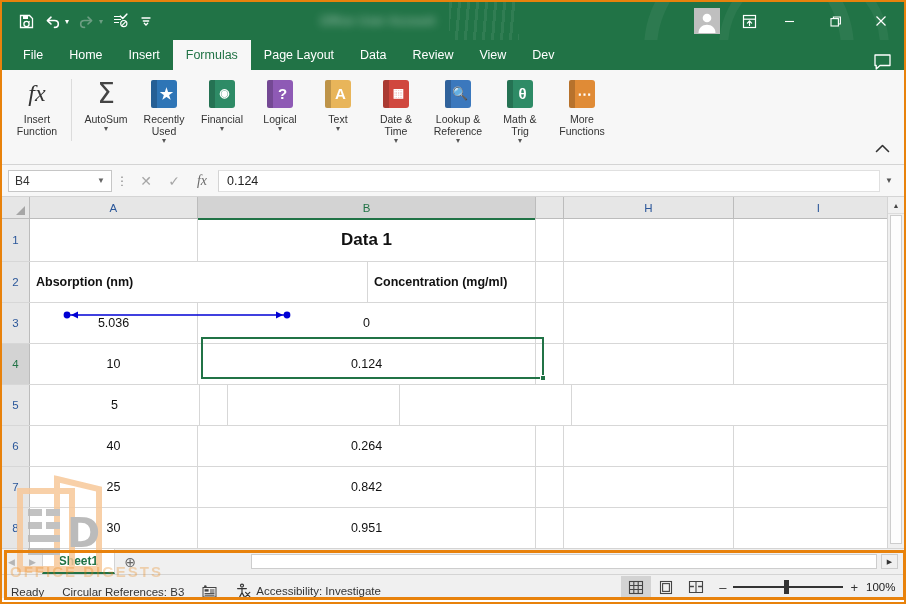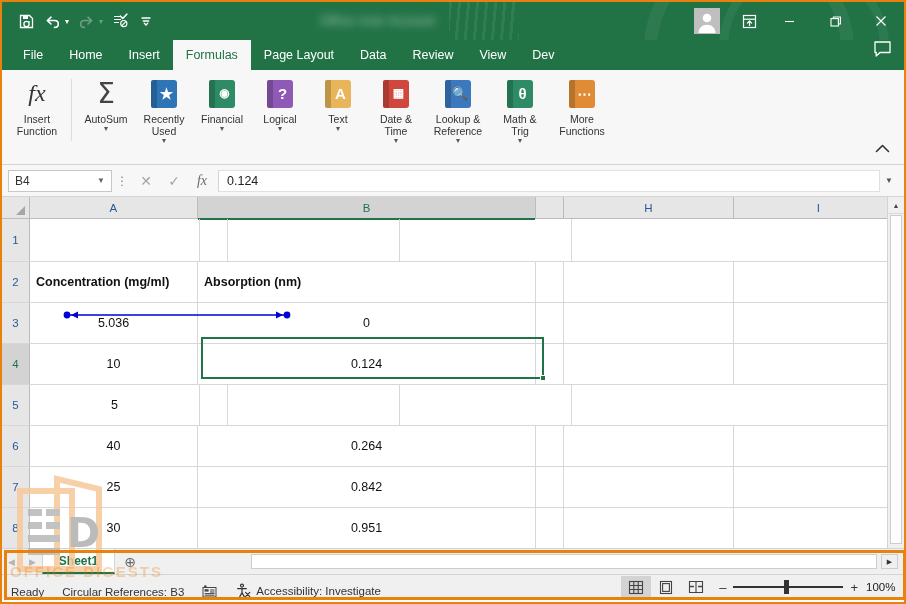--- a/index.html
+++ b/index.html
@@ -57,21 +57,21 @@
   .avatar-wrap { position: relative; width: 26px; height: 26px; margin-right: 12px; background: #bfbfbf;
                  display:flex; align-items:center; justify-content:center; }
   .ribbon-opt { width: 34px; height: 38px; display: flex; align-items: center; justify-content: center; color: #fff; }
   .wbtn {
     width: 46px; height: 38px; display: flex; align-items: center; justify-content: center;
     color: #fff; font-size: 13px;
   }
 
   
   .tabstrip {
-    height: 30px; background: #217346; display: flex; align-items: flex-start;
+    height: 30px; background: #217346; display: flex; align-items: flex-end;
     position: relative; padding-left: 8px;
   }
   .tab {
     padding: 0 13px; display: flex; align-items: center; color: #fff;
     font-size: 12.5px; height: 30px; white-space: nowrap;
   }
   .tab.active { background: #f7f7f7; color: #217346; }
   .tab.clipped { overflow: hidden; width: 36px; padding-right: 0; }
   .comment-btn { margin-left: auto; width: 44px; display: flex; align-items: center; justify-content: center; }
 
@@ -491,29 +491,30 @@
       <div class="ch" style="width:28px"></div>
       <div class="ch" style="width:172px">H</div>
       <div class="ch" style="width:172px">I</div>
     </div>
 
     <div class="rows">
 
       <div class="row" style="height:43px">
         <div class="rh">1</div>
         <div class="cell" style="width:170px"></div>
+        <div class="cell title" style="width:342px">Data 1</div>
         <div class="cell" style="width:28px"></div>
         <div class="cell" style="width:172px"></div>
         <div class="cell" style="width:172px"></div>
       </div>
 
       <div class="row" style="height:41px">
         <div class="rh">2</div>
+        <div class="cell bold" style="width:342px">Absorption (nm)</div>
         <div class="cell bold" style="width:170px">Concentration (mg/ml)</div>
-        <div class="cell bold" style="width:342px">Absorption (nm)</div>
         <div class="cell" style="width:28px"></div>
         <div class="cell" style="width:172px"></div>
         <div class="cell" style="width:172px"></div>
       </div>
 
       <div class="row" style="height:41px">
         <div class="rh">3</div>
         <div class="cell ctr" style="width:170px">5.036</div>
         <div class="cell ctr" style="width:342px">0</div>
         <div class="cell" style="width:28px"></div>

